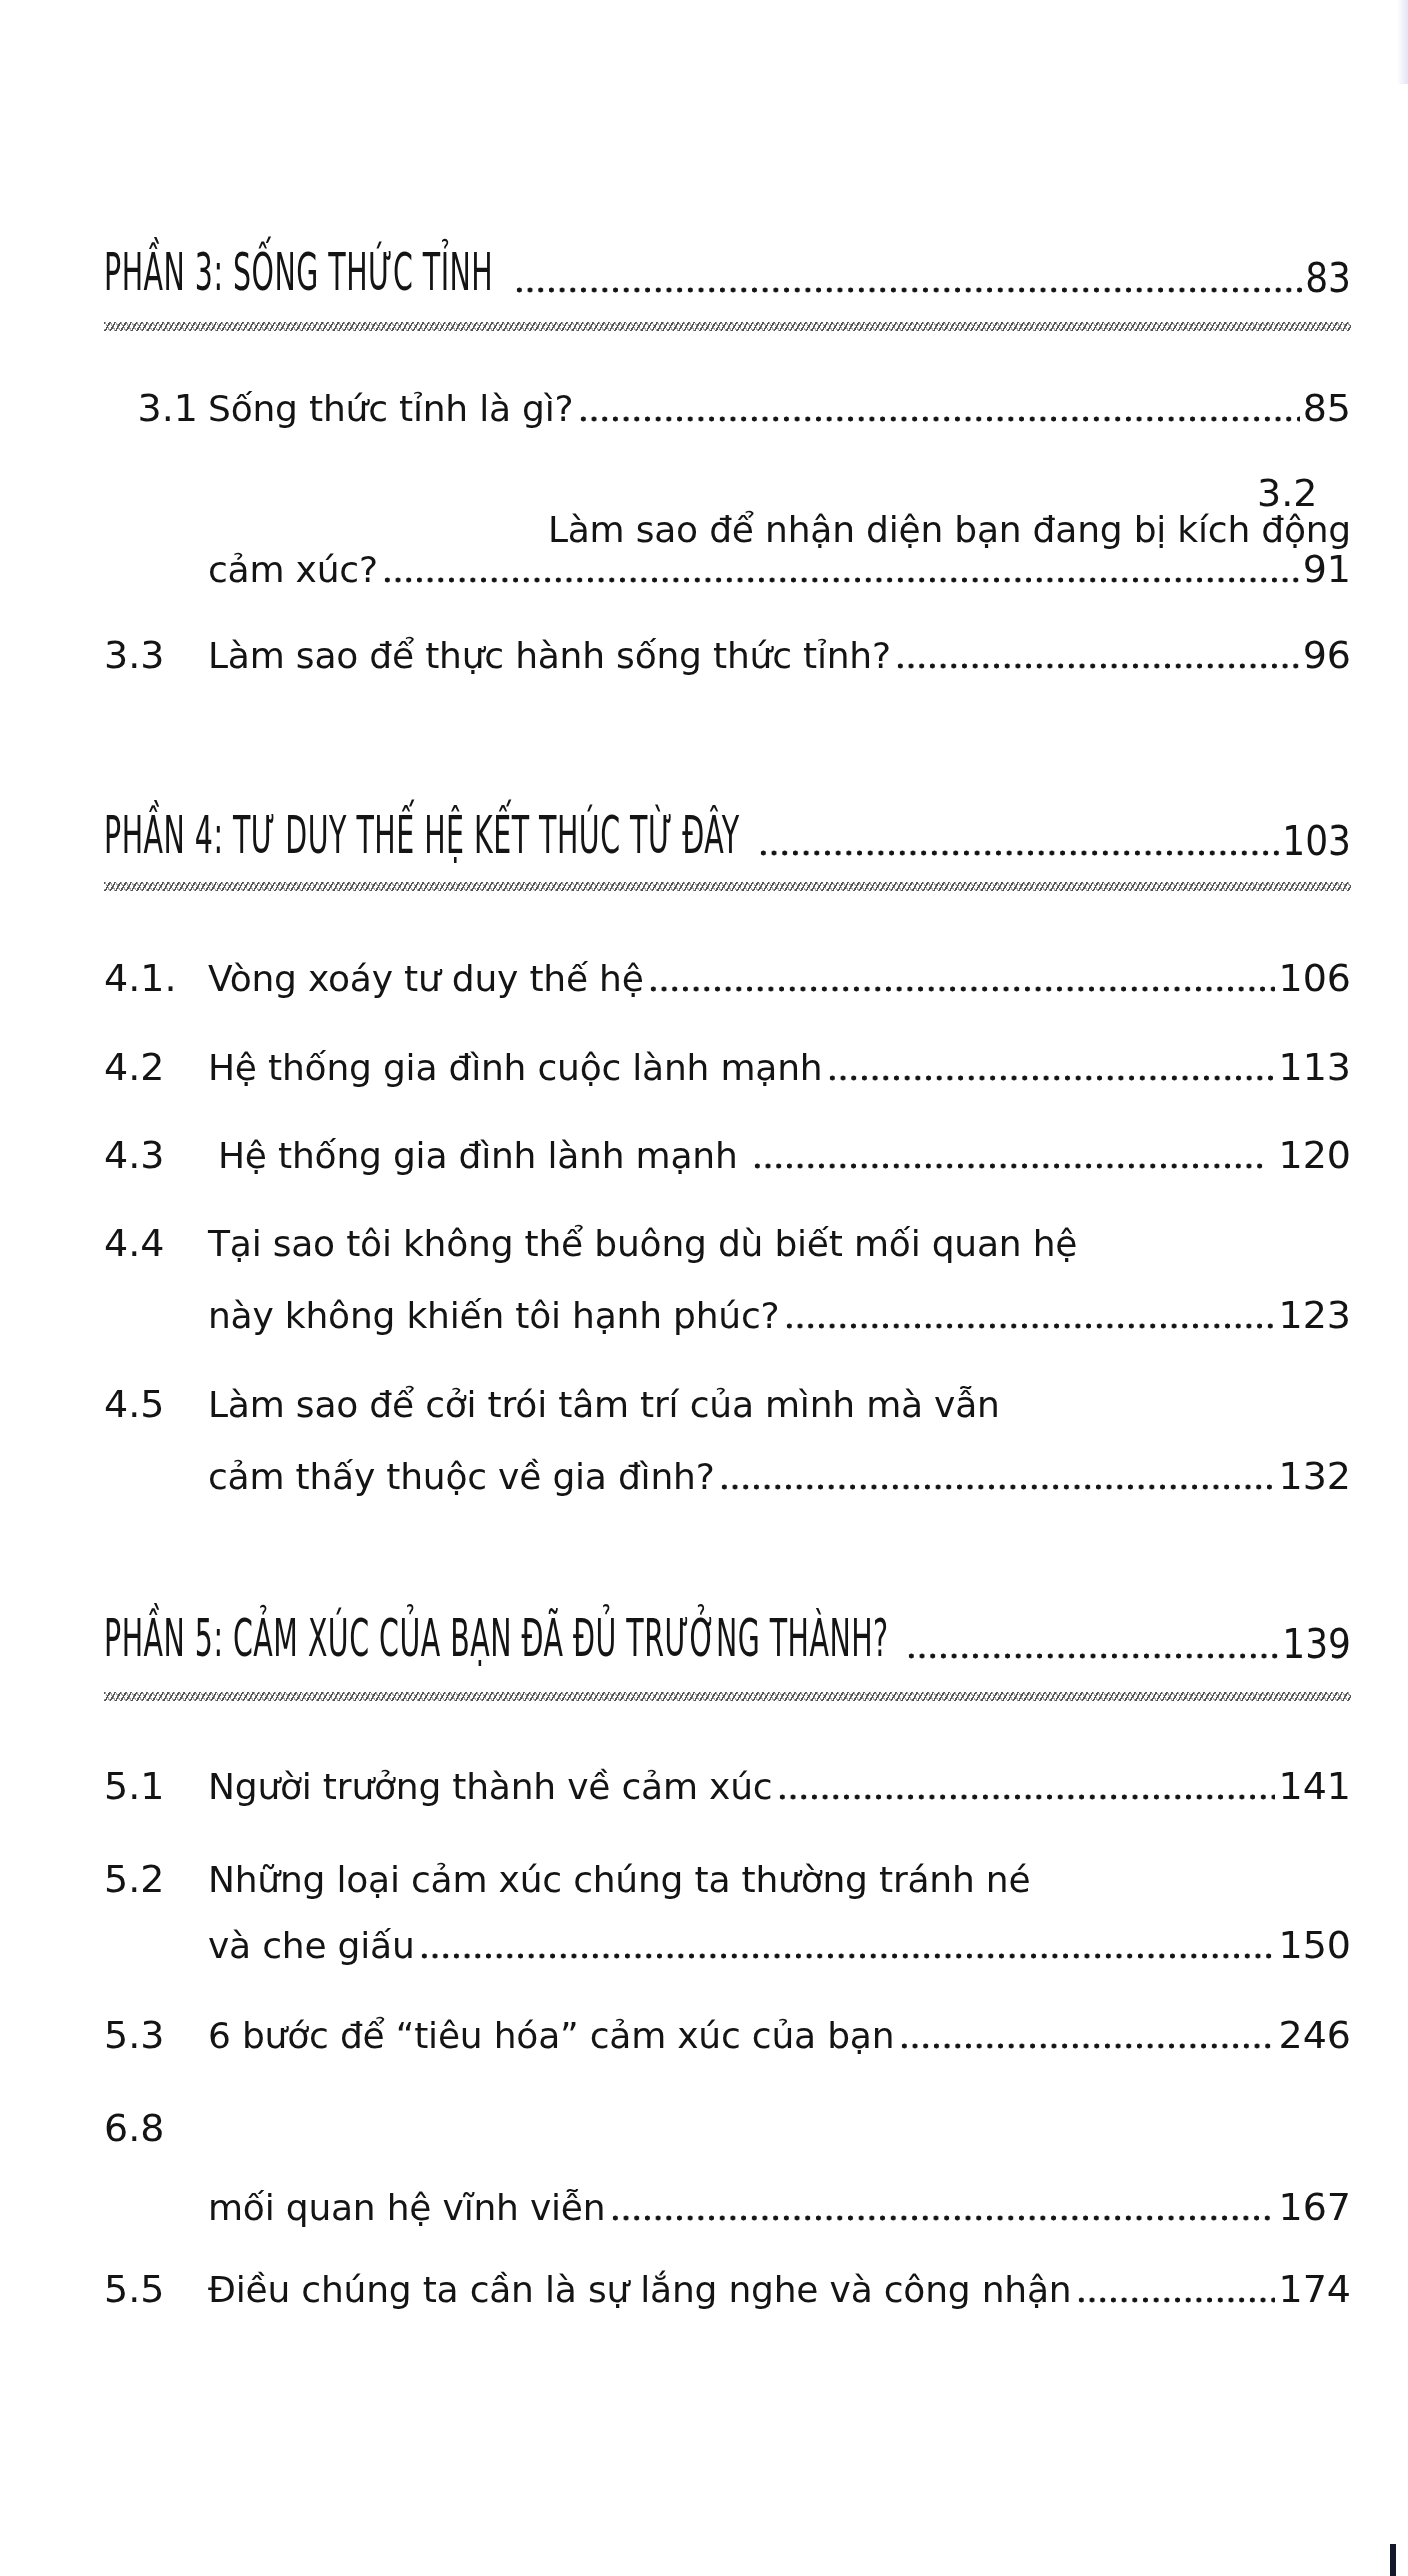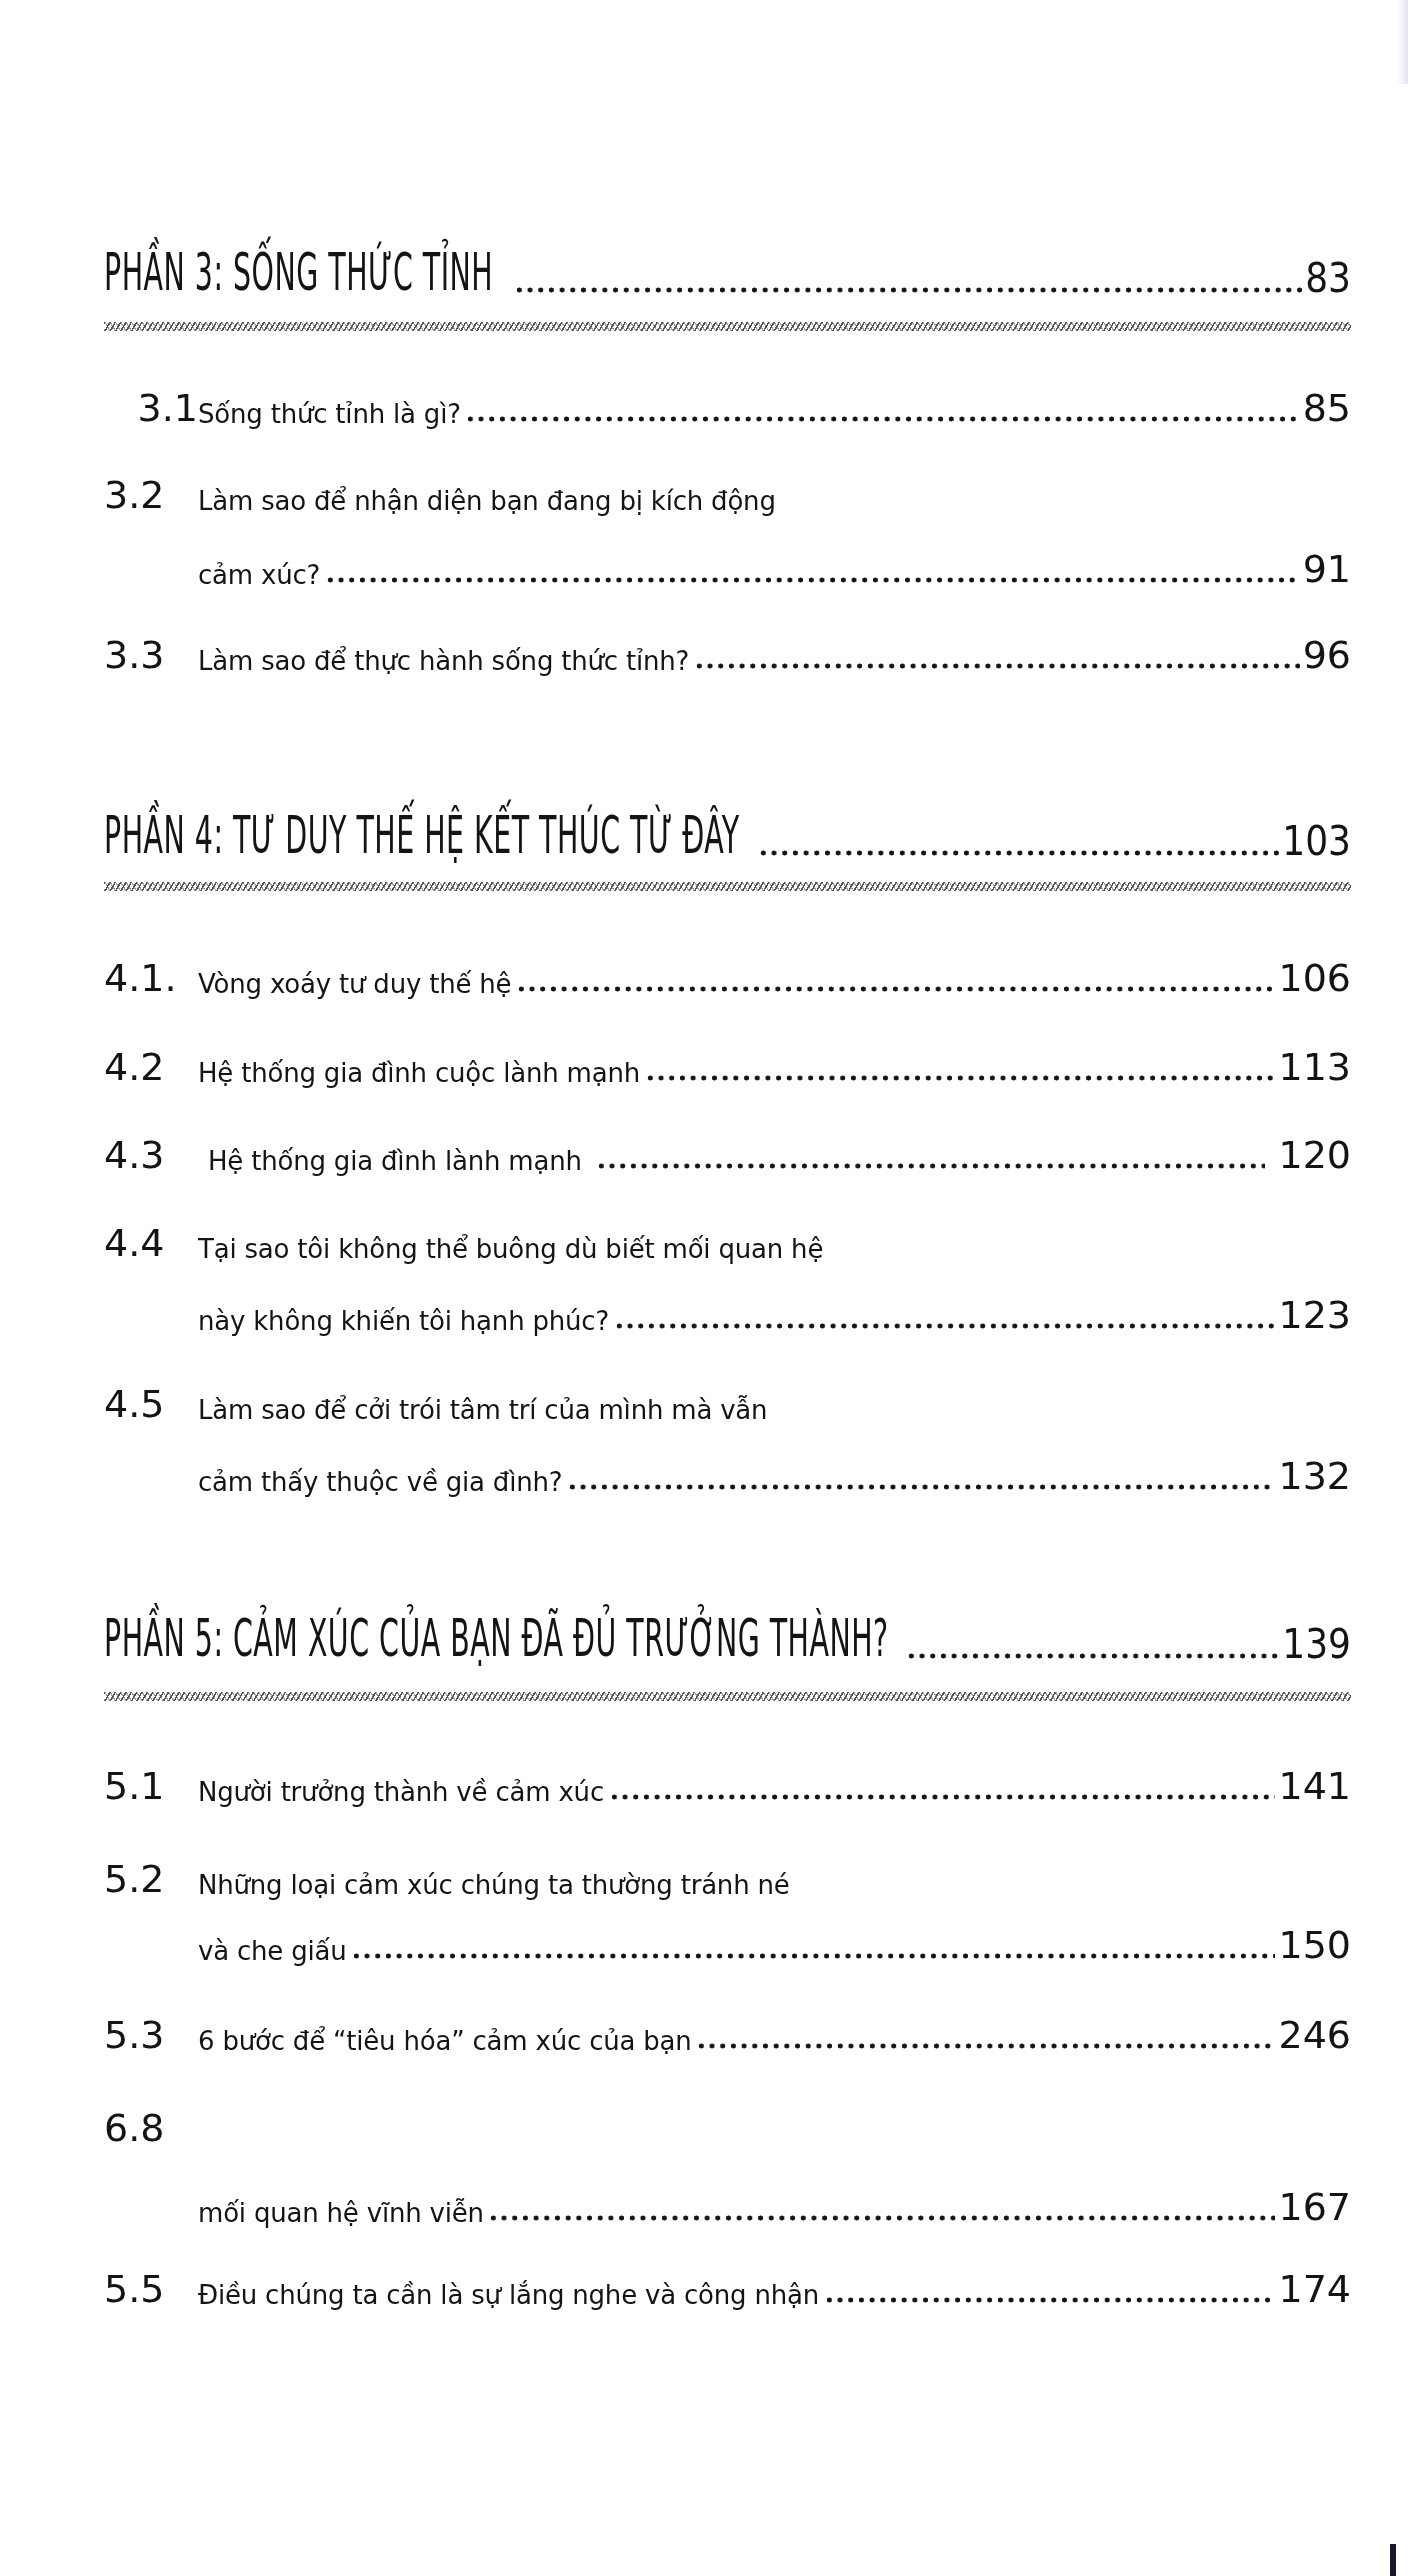--- a/index.html
+++ b/index.html
@@ -18,21 +18,21 @@
     .line {
       position: absolute; left: 0; right: 0; display: flex; align-items: flex-end; white-space: nowrap;
     }
     .heading .line { font-family: "DejaVu Sans Condensed", "DejaVu Sans", sans-serif; }
     .h-text {
       font-size: 51px; line-height: 1; letter-spacing: 0.8px; display: inline-block;
       transform: scaleX(0.62); transform-origin: left bottom; font-weight: 400;
     }
     .h-wrap { position: relative; flex: 0 0 auto; text-decoration: underline; }
     .num { display: inline-block; width: 94px; font-size: 38px; line-height: 1; flex: 0 0 auto; }
-    .txt { font-size: 26px; line-height: 1; flex: 0 0 auto; letter-spacing: -0.2px; }
+    .txt { font-size: 36px; line-height: 1; flex: 0 0 auto; letter-spacing: -0.2px; margin-left: 10px; }
     .indent { width: 94px; flex: 0 0 auto; }
     .dots {
       flex: 1 1 auto; height: 6.1px; margin: 0 3.1px 4.6px 4.6px;
       background-image: radial-gradient(circle, #141414 2.3px, transparent 2.8px);
       background-size: 10.7px 6.1px; background-repeat: repeat-x; background-position: left center;
     }
     .page { font-size: 38px; line-height: 1; flex: 0 0 auto; margin-top: 24px; }
     .h-page { font-size: 40px; }
     .rule {
       position: absolute; left: 0; right: 0; height: 9.2px;
@@ -58,21 +58,21 @@
 <div class="row">
   <div class="line" style="top:387px;height:40px;text-align:right;">
     <span class="num">3.1</span>
     <span class="txt">Sống thức tỉnh là gì?</span>
     <span class="dots"></span>
     <span class="page">85</span>
   </div>
 </div>
 
 <div class="row">
-  <div class="line" style="top:474px;height:40px;">
+  <div class="line" style="top:474px;height:40px;flex-direction:column;">
     <span class="num">3.2</span>
     <span class="txt">Làm sao để nhận diện bạn đang bị kích động</span>
   </div>
   <div class="line" style="top:548px;height:40px;">
     <span class="indent"></span>
     <span class="txt">cảm xúc?</span>
     <span class="dots"></span>
     <span class="page">91</span>
   </div>
 </div>

